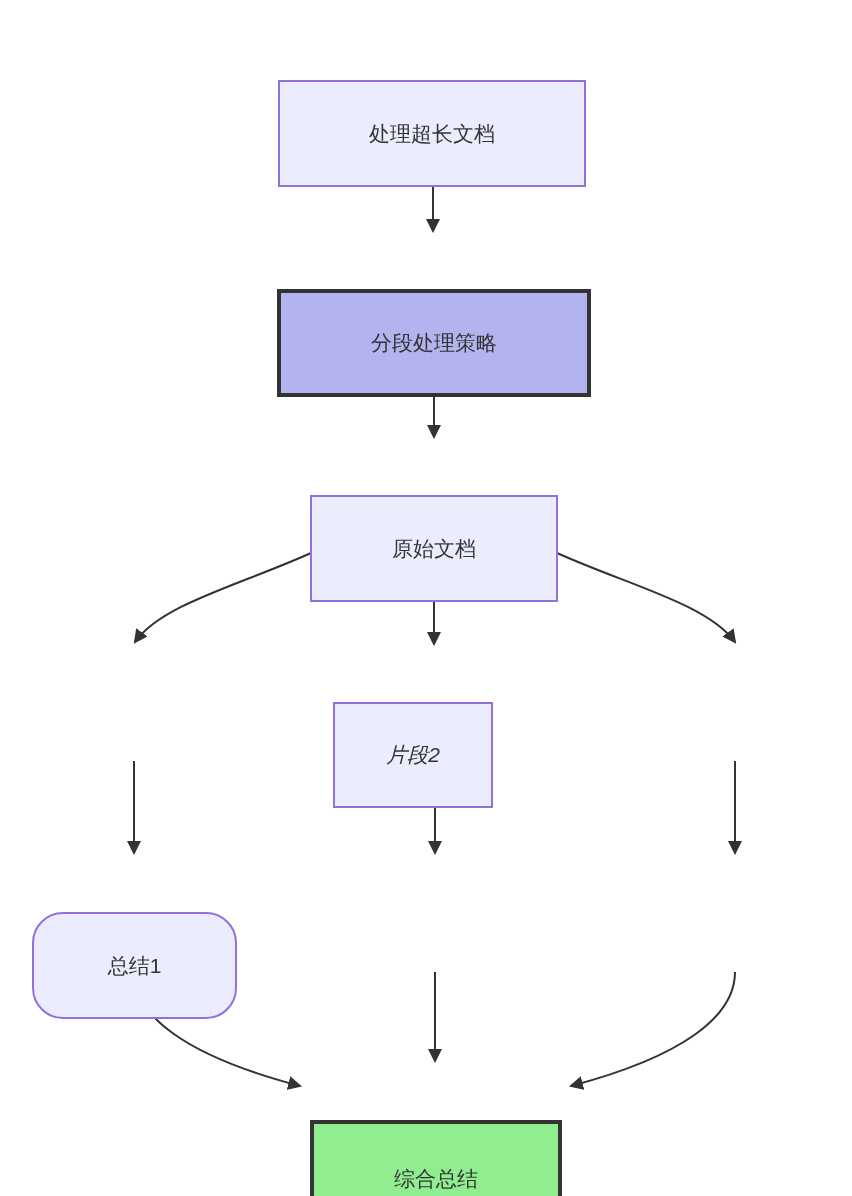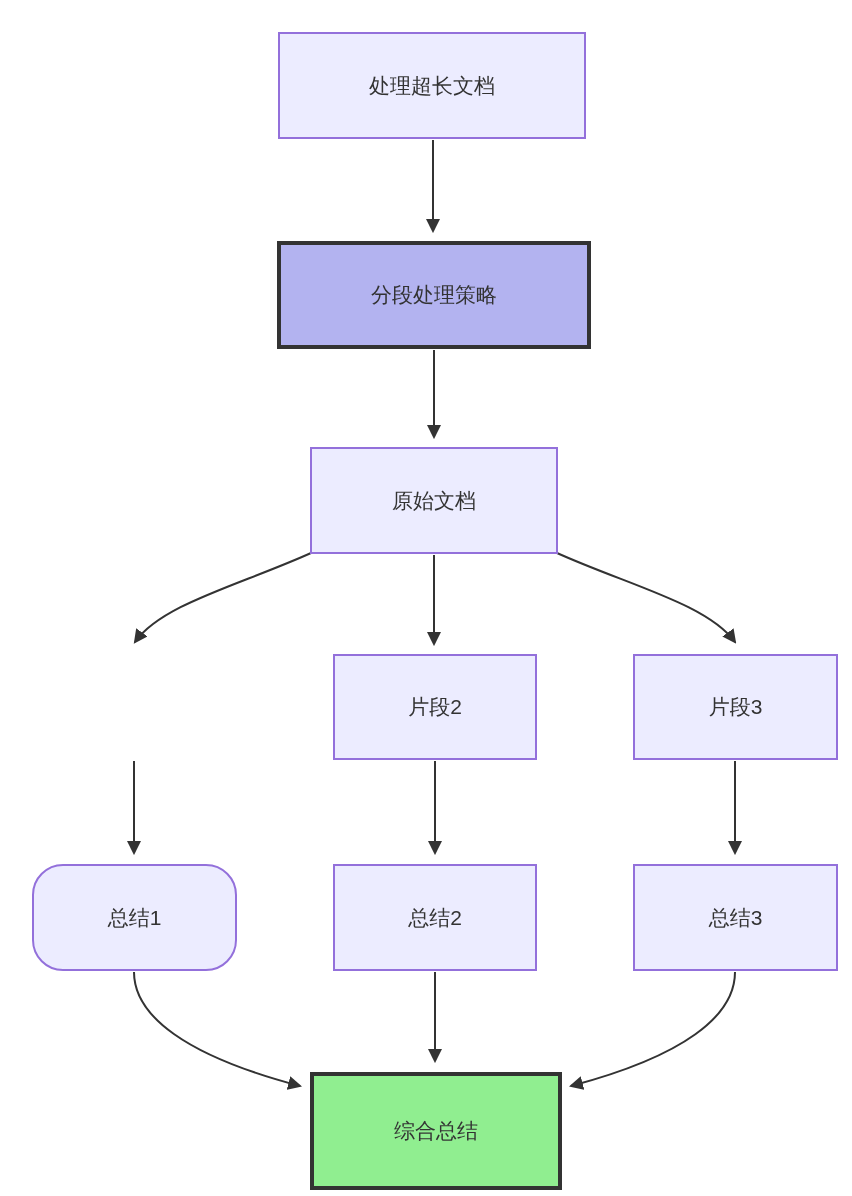--- a/index.html
+++ b/index.html
@@ -25,20 +25,21 @@
   .node {
     position: absolute;
     box-sizing: border-box;
     display: flex;
     align-items: center;
     justify-content: center;
     text-align: center;
     font-size: 21px;
     line-height: 1.3;
     color: #333333;
+    margin-top: 48px;
   }
   .node-light {
     background: #ECECFF;
     border: 2px solid #9370DB;
   }
   .node-highlight {
     background: #B3B3F0;
     border: 4px solid #333333;
   }
   .node-result {
@@ -84,37 +85,28 @@
 
   <div class="node node-light" style="left:310px; top:447px; width:248px; height:107px;">
     <span class="node-label">原始文档</span>
   </div>
 
   <div class="node node-highlight" style="left:277px; top:241px; width:314px; height:108px;">
     <span class="node-label">分段处理策略</span>
   </div>
 
 
-  <div class="node node-light" style="left:333px; top:654px; width:204px; height:106px;">
+  <div class="node node-light" style="left:333px; top:654px; width:160px; height:106px;font-style:italic;">
     <span class="node-label">片段2</span>
   </div>
 
-  <div class="node node-light" style="left:633px; top:654px; width:205px; height:106px;">
-    <span class="node-label">片段3</span>
-  </div>
 
   <div class="node node-light" style="left:32px; top:864px; width:205px; height:107px;border-radius:31px;">
     <span class="node-label">总结1</span>
   </div>
 
-  <div class="node node-light" style="left:333px; top:864px; width:204px; height:107px;">
-    <span class="node-label">总结2</span>
-  </div>
 
-  <div class="node node-light" style="left:633px; top:864px; width:205px; height:107px;">
-    <span class="node-label">总结3</span>
-  </div>
 
   <div class="node node-result" style="left:310px; top:1072px; width:252px; height:118px;justify-content:center;">
     <span class="node-label">综合总结</span>
   </div>
 
 </div>
 
 </body></html>

